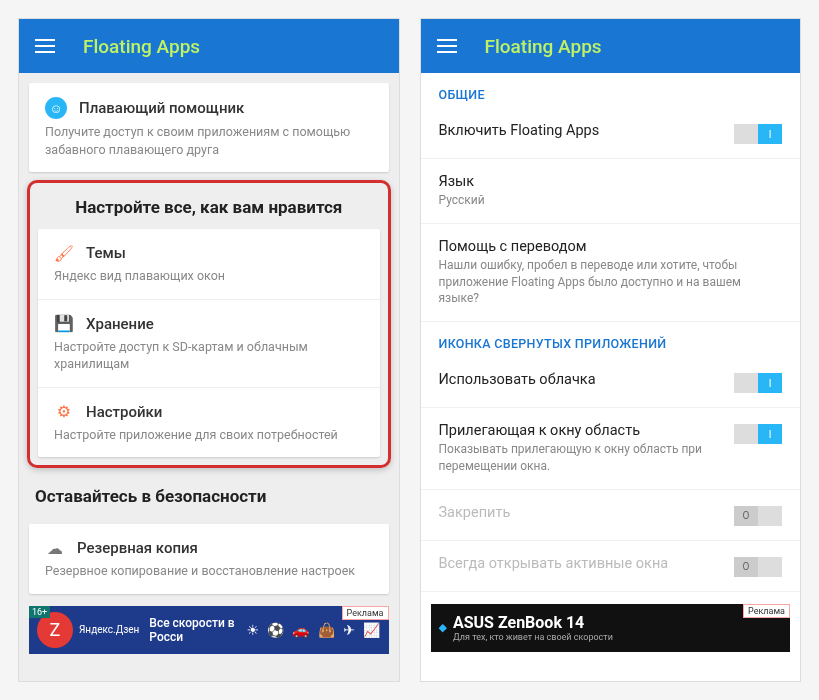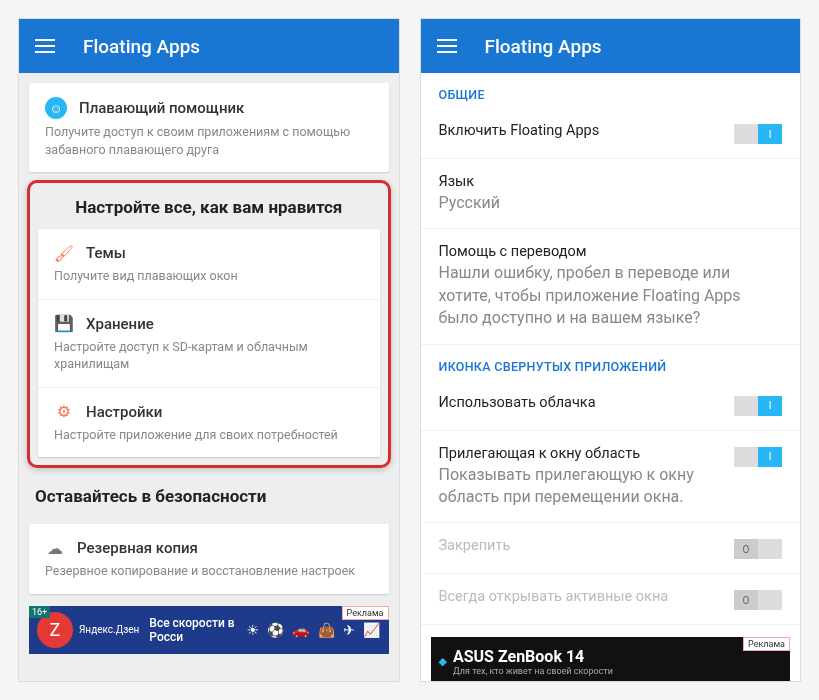--- a/index.html
+++ b/index.html
@@ -1,18 +1,18 @@
 <!DOCTYPE html>
 <html><head>
 <meta charset="utf-8">
 <style>
 * { margin: 0; padding: 0; box-sizing: border-box; }
 body { font-family: -apple-system, Roboto, Arial, sans-serif; background: #f5f5f5; width: 819px; height: 700px; display: flex; gap: 20px; padding: 18px; }
 .phone { flex: 1; background: #fff; border: 1px solid #ddd; display: flex; flex-direction: column; overflow: hidden; }
-.action-bar { background: #1976d2; color: #ffffff; height: 54px; display: flex; align-items: center; padding: 0 16px; gap: 28px; flex-shrink: 0; }
+.action-bar { background: #1976d2; color: #bef264; height: 54px; display: flex; align-items: center; padding: 0 16px; gap: 28px; flex-shrink: 0; }
 .hamburger { width: 20px; height: 14px; display: flex; flex-direction: column; justify-content: space-between; cursor: pointer; }
 .hamburger span { display: block; height: 2px; background: #fff; }
 .app-title { font-size: 19px; font-weight: 500; }
 .scroll { flex: 1; overflow-y: auto; background: #eeeeee; }
 .card { background: #fff; margin: 10px 10px 0; border-radius: 2px; box-shadow: 0 1px 2px rgba(0,0,0,0.15); }
 .card-item { padding: 14px 16px; border-bottom: 1px solid #eee; }
 .card-item:last-child { border-bottom: none; }
 .card-item-header { display: flex; align-items: center; gap: 12px; margin-bottom: 4px; }
 .card-item-title { font-size: 15px; color: #333; font-weight: 500; }
 .card-item-desc { font-size: 12.5px; color: #888; line-height: 1.4; }
@@ -27,21 +27,21 @@
 .age-tag { position: absolute; top: 0; left: 0; background: #0f766e; color: #fff; font-size: 9px; padding: 1px 3px; }
 .ad-icons { display: flex; gap: 8px; margin-left: auto; font-size: 14px; }
 
 
 .settings-scroll { background: #fff; }
 .settings-section-label { color: #1976d2; font-size: 12.5px; font-weight: 500; padding: 14px 18px 6px; letter-spacing: 0.3px; }
 .settings-item { padding: 14px 18px; display: flex; align-items: flex-start; gap: 24px; border-bottom: 1px solid #f0f0f0; }
 .settings-item-text { flex: 1; }
 .settings-item-title { font-size: 14.5px; color: #222; margin-bottom: 2px; }
 .settings-item-title.disabled { color: #bbb; }
-.settings-item-desc { font-size: 16px; color: #888; line-height: 1.4; }
+.settings-item-desc { font-size: 12px; color: #888; line-height: 1.4; }
 .toggle { width: 48px; height: 20px; background: #ddd; position: relative; flex-shrink: 0; margin-top: 2px; }
 .toggle .knob { position: absolute; width: 24px; height: 20px; background: #29b6f6; right: 0; top: 0; display: flex; align-items: center; justify-content: center; color: #fff; font-size: 10px; }
 .toggle.off .knob { background: #ccc; left: 0; right: auto; color: #666; }
 .circle-ico { width: 22px; height: 22px; border-radius: 50%; background: #29b6f6; display: inline-flex; align-items: center; justify-content: center; color: #fff; font-size: 13px; }
 .zen-circle { width: 36px; height: 36px; border-radius: 50%; background: #e53935; display: flex; align-items: center; justify-content: center; color: #fff; font-size: 18px; flex-shrink: 0; margin-right: 6px; }
 </style>
 </head>
 <body>
 
 <div class="phone">
@@ -66,21 +66,21 @@
     </div>
 
     <div class="highlight-box">
       <div class="section-title">Настройте все, как вам нравится</div>
       <div class="card">
         <div class="card-item">
           <div class="card-item-header">
             <span class="ico" style="color:#ff7043">🖌</span>
             <span class="card-item-title">Темы</span>
           </div>
-          <div class="card-item-desc">Получите вид плавающих окон</div>
+          <div class="card-item-desc">Яндекс вид плавающих окон</div>
         </div>
         <div class="card-item">
           <div class="card-item-header">
             <span class="ico" style="color:#ff7043">💾</span>
             <span class="card-item-title">Хранение</span>
           </div>
           <div class="card-item-desc">Настройте доступ к SD-картам и облачным хранилищам</div>
         </div>
         <div class="card-item">
           <div class="card-item-header">

